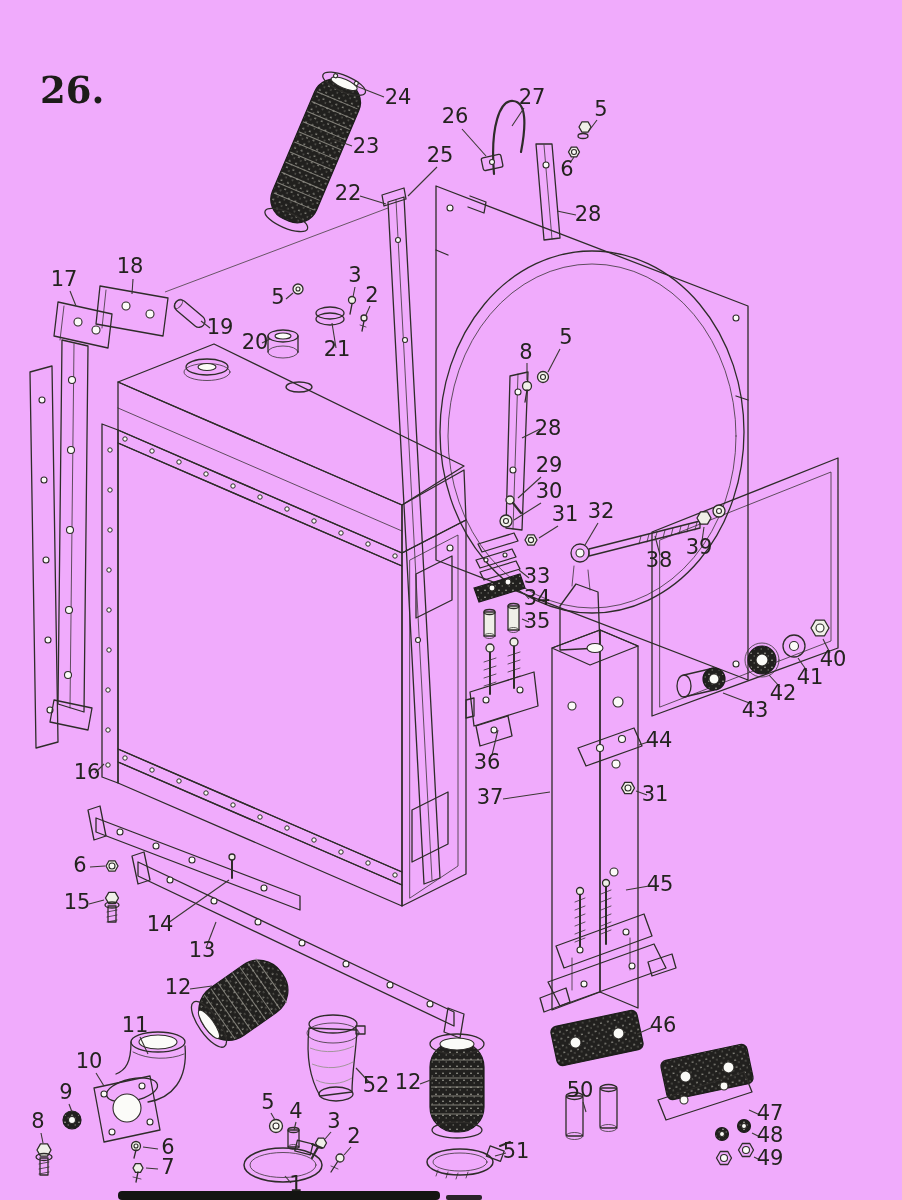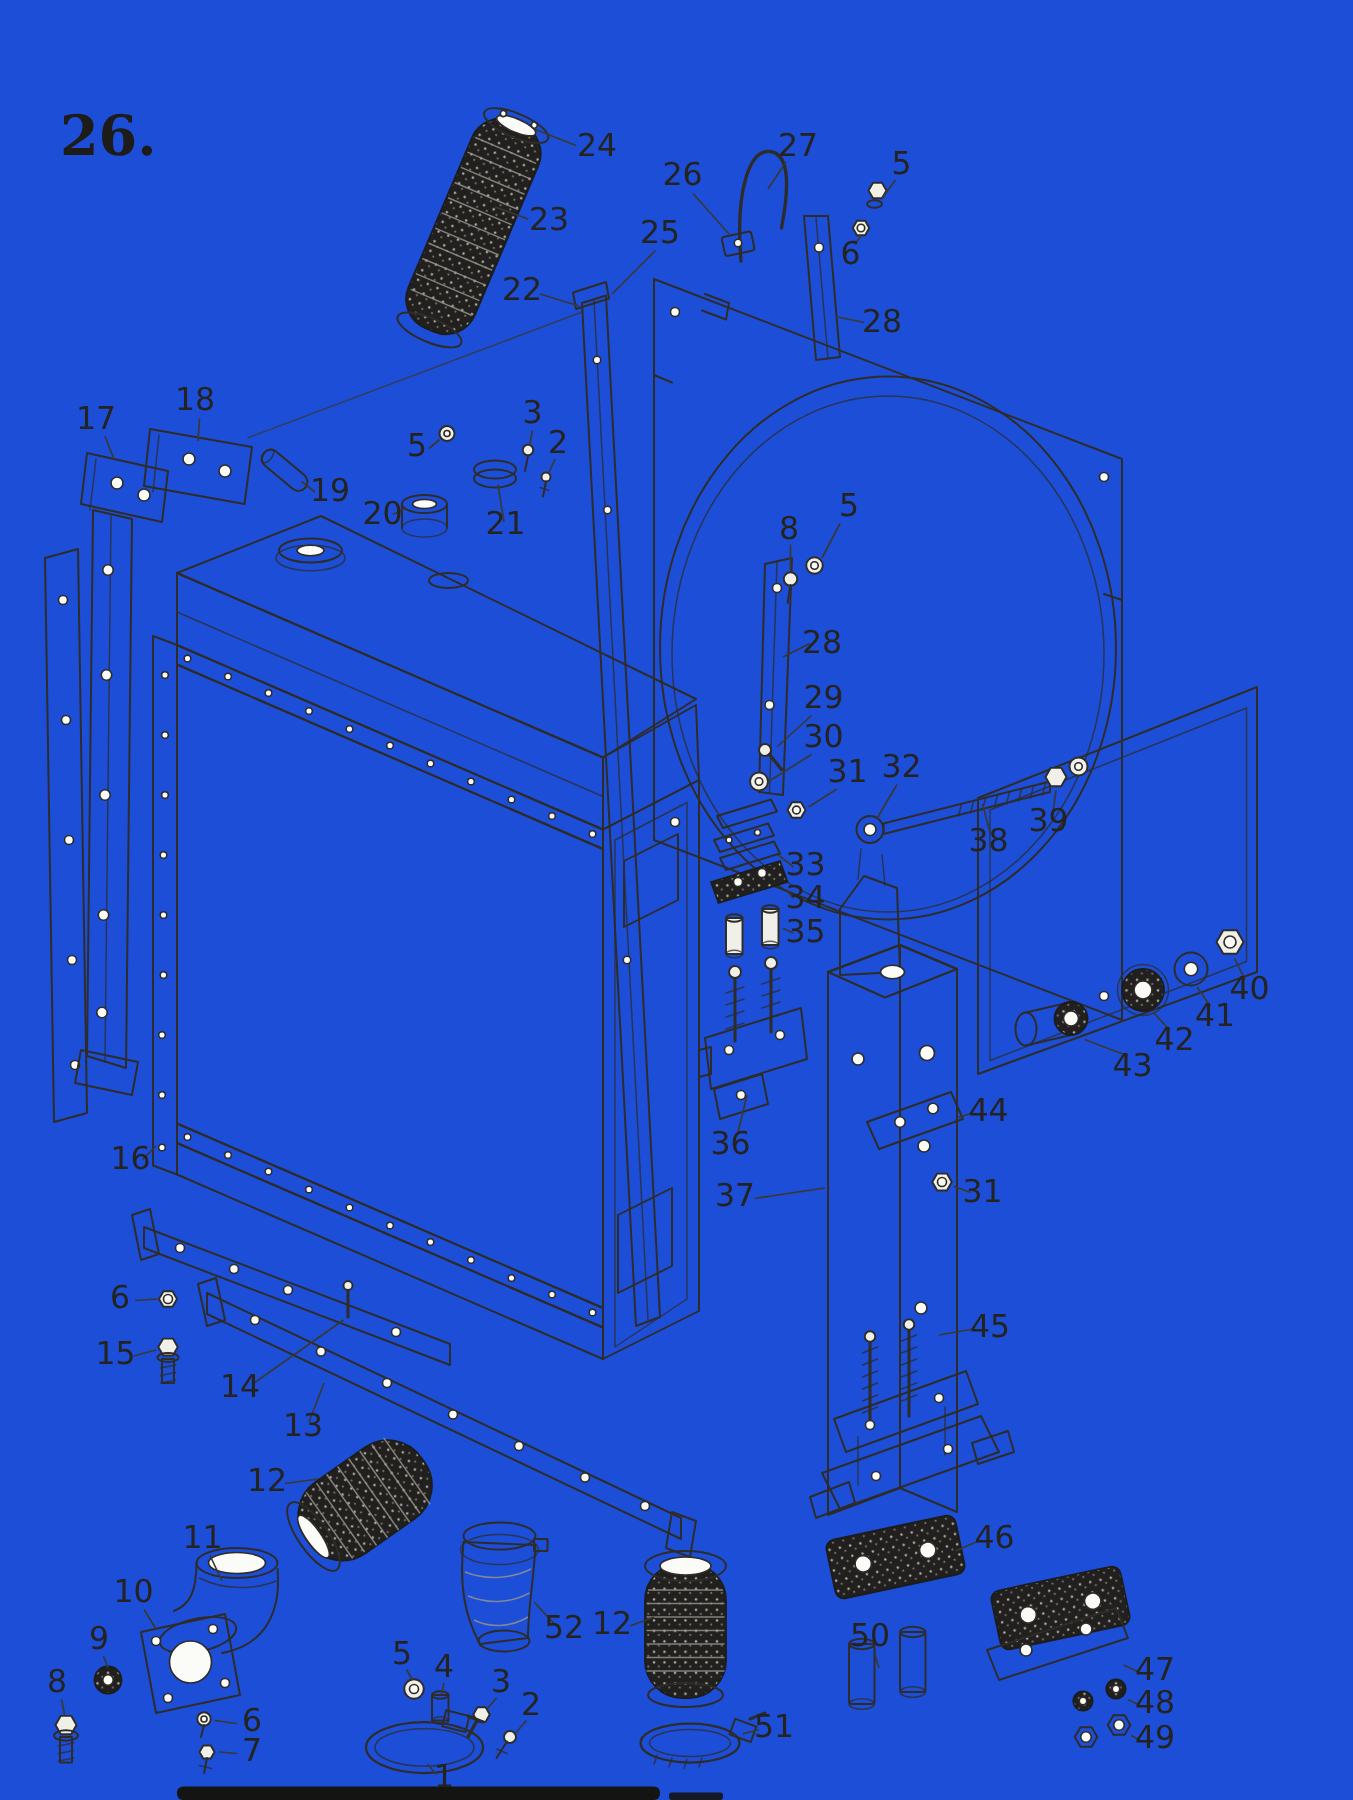--- a/index.html
+++ b/index.html
@@ -1,16 +1,16 @@
 <!DOCTYPE html>
 <html><head>
 <meta charset="utf-8">
 <style>
   html,body{margin:0;padding:0;background:#ffffff;}
-  .page{position:relative;width:902px;height:1200px;background:#1d4ed8;overflow:hidden;}
+  .page{position:relative;width:902px;height:1200px;background:#f0abfc;overflow:hidden;}
   svg{display:block;}
   .ln{fill:none;stroke:#2e2c29;stroke-width:1.3;stroke-linejoin:round;stroke-linecap:round;}
   .fg{fill:#f0efe8;}
   .hole{fill:#fbfbf8;stroke:#2e2c29;stroke-width:1.1;}
   .riv{fill:#fbfbf8;stroke:#2e2c29;stroke-width:1;}
   .rib{stroke:#94928a;stroke-width:1;fill:none;opacity:.85;}
   .leader{stroke:#3a3833;stroke-width:1.1;fill:none;}
   .thin{stroke-width:1;opacity:.75;}
   text.callout{font:21px "DejaVu Sans", sans-serif;fill:#24231f;text-anchor:middle;}
   text.pagenum{font:bold 37px "DejaVu Serif", serif;fill:#1d1c19;}

